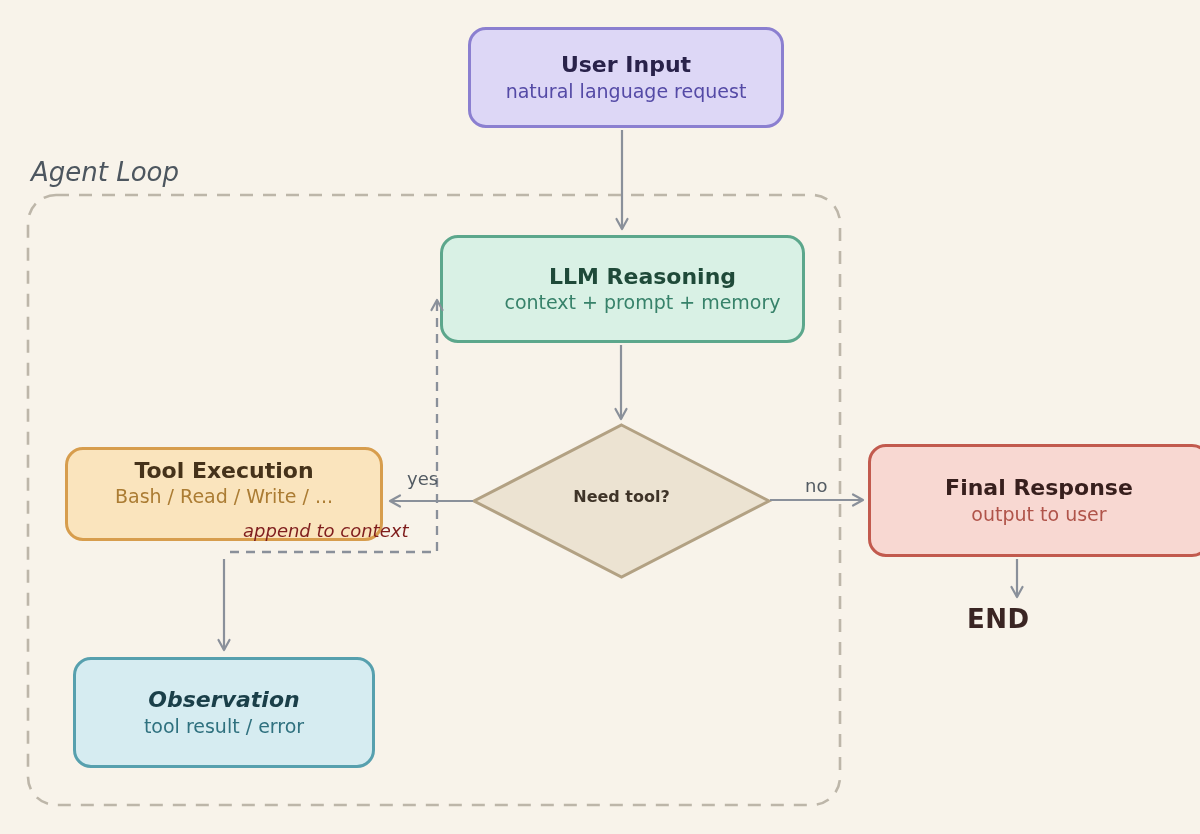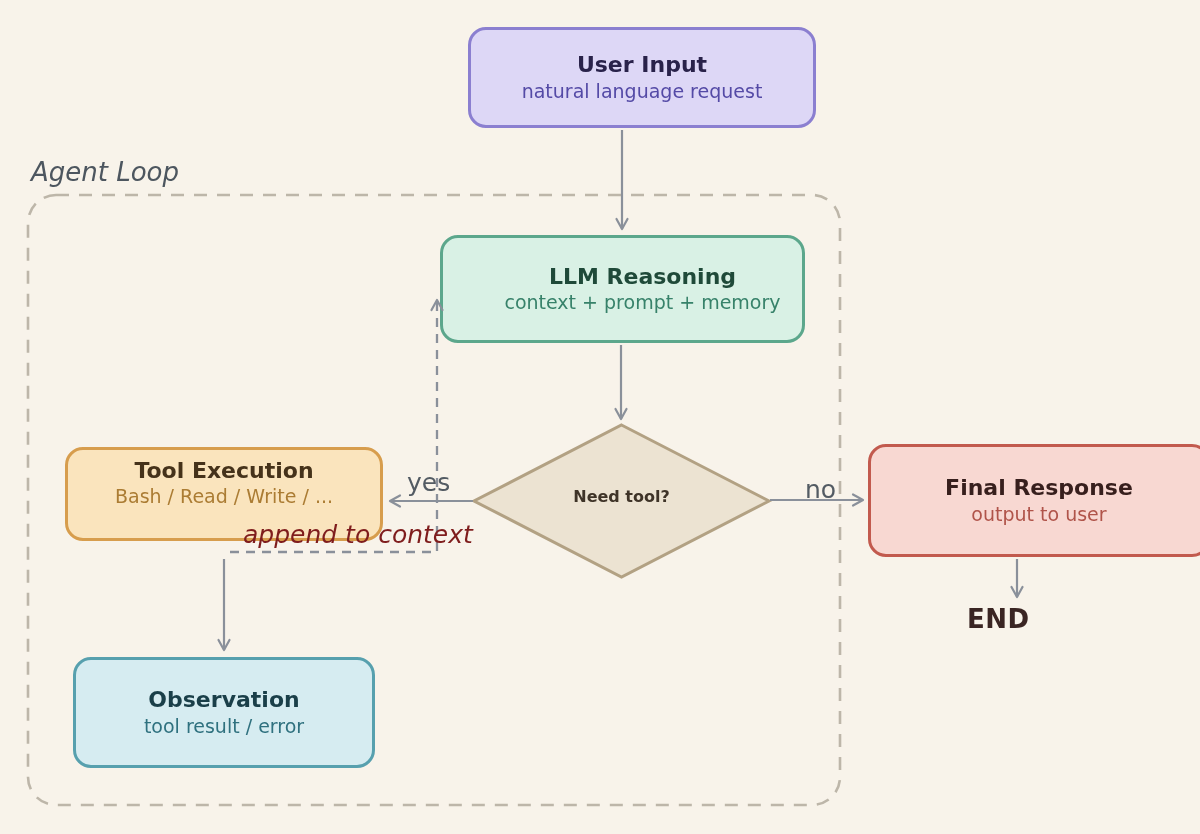--- a/index.html
+++ b/index.html
@@ -34,21 +34,21 @@
     white-space: nowrap;
   }
   #node-tool-execution { padding-bottom: 22px; }
   #overlay-svg {
     position: absolute;
     left: 0; top: 0;
     pointer-events: none;
   }
   .float-label {
     position: absolute;
-    font-size: 25px;
+    font-size: 18px;
     line-height: 1.2;
     white-space: nowrap;
   }
   #label-agent-loop {
     position: absolute;
     left: 31px;
     top: 157px;
     font-size: 26px;
     font-style: italic;
     white-space: nowrap;
@@ -75,37 +75,37 @@
   }
   #label-yes { left: 407px; top: 468px; }
   #label-no  { left: 805px; top: 475px; }
   #label-append { left: 243px; top: 520px; }
 </style>
 </head>
 <body>
 
 <div id="canvas" style="background: rgb(248, 243, 234);">
 
-  <div class="node" id="node-user-input" style="left: 468px; top: 27px; width: 348px; height: 101px; background: rgb(221, 215, 246); border-color: rgb(139, 127, 208);">
+  <div class="node" id="node-user-input" style="left: 468px; top: 27px; width: 316px; height: 101px; background: rgb(221, 215, 246); border-color: rgb(139, 127, 208);">
     <div class="node-title" style="color: rgb(41, 34, 74);">User Input</div>
     <div class="node-sub" style="color: rgb(84, 74, 166);">natural language request</div>
   </div>
 
   <div class="node" id="node-llm-reasoning" style="left: 440px; top: 235px; width: 365px; height: 108px; background: rgb(217, 241, 229); border-color: rgb(92, 167, 140); padding-left: 40px;">
     <div class="node-title" style="color: rgb(31, 74, 57);">LLM Reasoning</div>
     <div class="node-sub" style="color: rgb(55, 130, 106);">context + prompt + memory</div>
   </div>
 
   <div class="node" id="node-tool-execution" style="left: 65px; top: 447px; width: 318px; height: 94px; background: rgb(250, 228, 189); border-color: rgb(215, 157, 77);">
     <div class="node-title" style="color: rgb(69, 50, 26);">Tool Execution</div>
     <div class="node-sub" style="color: rgb(171, 124, 51); text-align: center;">Bash / Read / Write / ...</div>
   </div>
 
   <div class="node" id="node-observation" style="left: 73px; top: 657px; width: 302px; height: 111px; background: rgb(214, 236, 241); border-color: rgb(87, 160, 174);">
-    <div class="node-title" style="color: rgb(26, 63, 73);">Observation</div>
+    <div class="node-title" style="color: rgb(26, 63, 73); font-style: italic;">Observation</div>
     <div class="node-sub" style="color: rgb(47, 113, 127);">tool result / error</div>
   </div>
 
   <div class="node" id="node-final-response" style="left: 828px; top: 444px; width: 342px; height: 113px; background: rgb(248, 216, 210); border-color: rgb(194, 90, 78); margin-left: 40px;">
     <div class="node-title" style="color: rgb(55, 31, 29);">Final Response</div>
     <div class="node-sub" style="color: rgb(176, 84, 74);">output to user</div>
   </div>
 
   <svg id="overlay-svg" width="1200" height="834" viewBox="0 0 1200 834">
     <defs>

